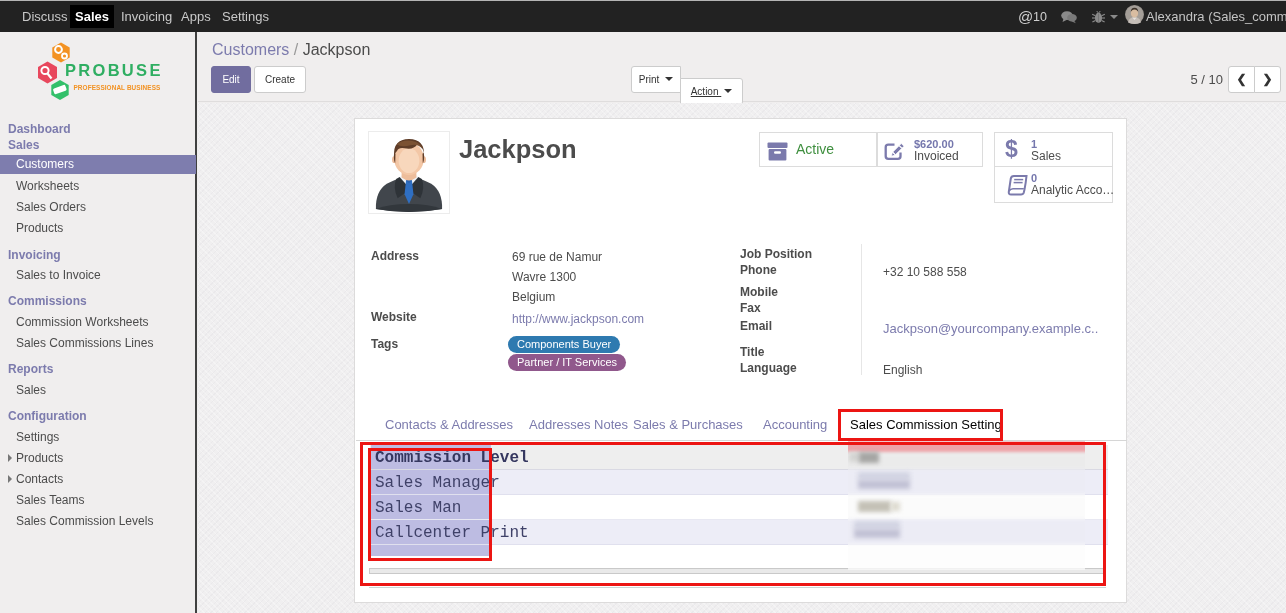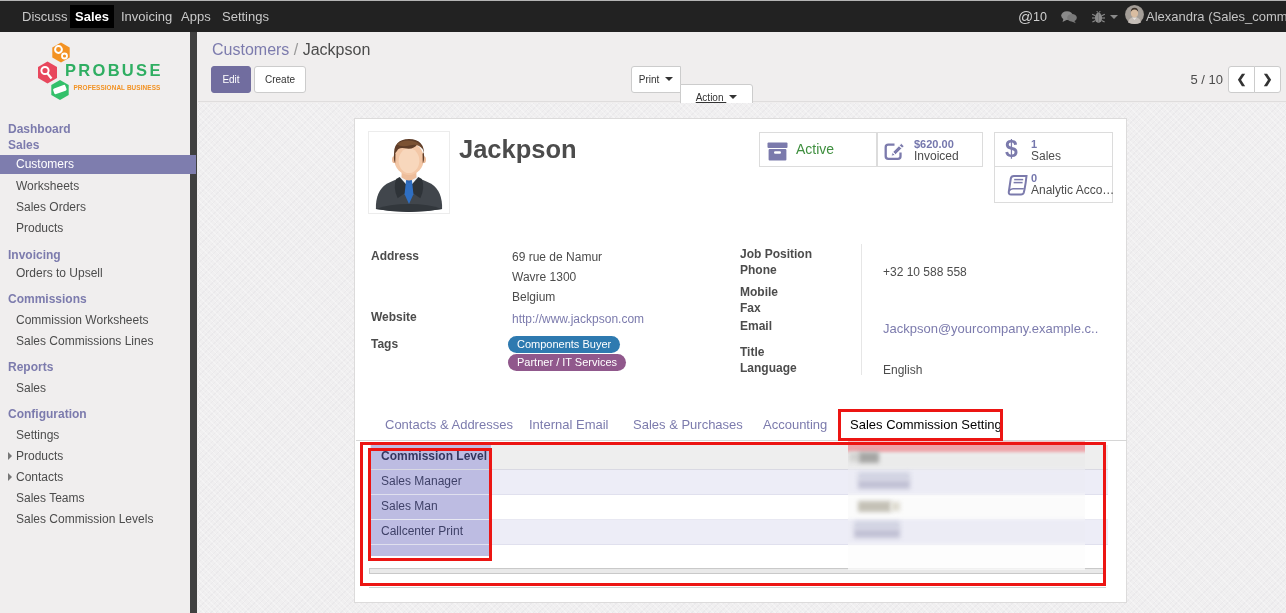--- a/index.html
+++ b/index.html
@@ -6,38 +6,38 @@
 html,body { width:1286px; height:613px; font-family:"Liberation Sans", sans-serif; background:#f0eeee; overflow:hidden; position:relative; }
 
 
 #topbar { position:absolute; left:0; top:0; width:1286px; height:32px; background:#222222; border-top:1px solid #b5b5b5; }
 #topbar .mi { position:absolute; top:0; height:32px; line-height:31px; color:#c9c9c9; font-size:13px; }
 #salesbox { position:absolute; left:70px; top:4px; width:44px; height:23px; background:#000; color:#fff; font-weight:bold; font-size:13px; text-align:center; line-height:23px; }
 #topbar .right { position:absolute; right:0; top:0; height:32px; color:#cfcfcf; }
 #topbar .right > * { position:absolute; }
 
 
-#sidebar { position:absolute; left:0; top:32px; width:197px; height:581px; background:#f0eeee; border-right:7px solid #404040; }
+#sidebar { position:absolute; left:0; top:32px; width:197px; height:581px; background:#f0eeee; border-right:2px solid #404040; }
 #logo { position:absolute; left:36px; top:8px; }
 #menu { position:absolute; left:0; top:89px; width:196px; font-size:12px; }
 #menu .hdr { color:#7c7bad; font-weight:bold; height:16px; line-height:16px; padding-left:8px; }
 #menu .itm { color:#4c4c4c; height:21px; line-height:21px; padding-left:16px; }
 #menu .sel { background:#7e7dae; color:#ffffff; height:19px; line-height:19px; }
 .caret-r { display:inline-block; width:0; height:0; border-left:4px solid #777; border-top:4px solid transparent; border-bottom:4px solid transparent; margin-right:4px; margin-left:-8px; }
 
 
 #main { position:absolute; left:198px; top:32px; width:1088px; height:581px; background:#f0eeee; }
 #cpanel { position:absolute; left:0; top:0; width:1088px; height:70px; background:#f0eeee; border-bottom:1px solid #dfdddd; }
 #breadcrumb { position:absolute; left:14px; top:9px; font-size:16px; color:#7c7bad; }
 #breadcrumb .cur { color:#4c4c4c; }
 .btn { display:inline-block; font-size:10px; border:1px solid #cccccc; border-radius:3px; background:#ffffff; color:#333333; text-align:center; height:27px; line-height:25px; }
 #btn-edit { position:absolute; left:13px; top:34px; width:40px; background:#716d9f; border-color:#716d9f; color:#fff; }
 #btn-create { position:absolute; left:56px; top:34px; width:52px; }
 #btn-print { position:absolute; left:433px; top:34px; width:50px; border-radius:3px 0 0 3px; }
-#btn-action { position:absolute; left:482px; top:52px; width:73px; border-radius:0 3px 3px 0;text-decoration:underline; }
+#btn-action { position:absolute; left:482px; top:46px; width:63px; border-radius:0 3px 3px 0;text-decoration:underline; }
 .caret-d { display:inline-block; width:0; height:0; border-top:4px solid #333; border-left:4px solid transparent; border-right:4px solid transparent; vertical-align:middle; margin-left:3px; margin-bottom:2px; }
 #pager-cnt { position:absolute; right:63px; top:34px; font-size:13px; color:#4c4c4c; line-height:27px; }
 .pbtn { position:absolute; top:34px; width:27px; height:27px; line-height:25px; background:#fff; border:1px solid #ccc; text-align:center; font-weight:bold; color:#333; font-size:12px; }
 #pbtn-prev { right:31px; border-radius:3px 0 0 3px; }
 #pbtn-next { right:5px; border-radius:0 3px 3px 0; }
 
 #content { position:absolute; left:0; top:71px; width:1088px; height:510px;
   background:
     repeating-linear-gradient(45deg, rgba(255,255,255,0.3) 0px, rgba(255,255,255,0.3) 1px, rgba(255,255,255,0) 1px, rgba(255,255,255,0) 4px),
     repeating-linear-gradient(-45deg, rgba(219,217,222,0.28) 0px, rgba(219,217,222,0.28) 1px, rgba(222,220,224,0) 1px, rgba(222,220,224,0) 4px),
@@ -64,21 +64,21 @@
 
 
 #tabs { position:absolute; left:1px; top:290px; width:771px; height:32px; border-bottom:1px solid #d6d6d6; }
 #tabs .tab { position:absolute; top:0; font-size:13px; color:#7c7bad; line-height:31px; }
 #tabs .tab.active { color:#000000; }
 
 
 #tbl { position:absolute; left:15px; top:326px; width:738px; }
 .trow { position:relative; width:738px; }
 .c1 { position:absolute; left:1px; top:0; width:120px; height:100%; background:#bdbce2; }
-.rtext { position:absolute; left:11px; font-size:12px; color:#3f4168; }
+.rtext { position:absolute; left:5px; font-size:16px; color:#3f4168;font-family:Liberation Mono, monospace; }
 
 .redbox { position:absolute; border:3px solid #ec1513; }
 
 #blur { position:absolute; left:493px; top:322px; width:237px; height:129px; overflow:hidden; }
 #blur .b { position:absolute; filter:blur(2px); }
 </style>
 </head>
 <body>
 
 <div id="topbar">
@@ -138,21 +138,21 @@
     </svg>
   </div>
   <div id="menu">
     <div class="hdr">Dashboard</div>
     <div class="hdr">Sales</div>
     <div class="itm sel" style="margin-top:2px;">Customers</div>
     <div class="itm" style="margin-top:2px;">Worksheets</div>
     <div class="itm">Sales Orders</div>
     <div class="itm">Products</div>
     <div class="hdr" style="margin-top:8px;">Invoicing</div>
-    <div class="itm">Orders to Upsell</div>
+    <div class="itm" style="margin-top:2px;">Sales to Invoice</div>
     <div class="hdr" style="margin-top:7px;">Commissions</div>
     <div class="itm" style="margin-top:3px;">Commission Worksheets</div>
     <div class="itm">Sales Commissions Lines</div>
     <div class="hdr" style="margin-top:7px;">Reports</div>
     <div class="itm" style="margin-top:3px;">Sales</div>
     <div class="hdr" style="margin-top:7px;">Configuration</div>
     <div class="itm" style="margin-top:3px;">Settings</div>
     <div class="itm"><span class="caret-r"></span>Products</div>
     <div class="itm"><span class="caret-r"></span>Contacts</div>
     <div class="itm">Sales Teams</div>
@@ -253,21 +253,21 @@
       <div class="flabel" style="left:385px; top:166px;">Mobile</div>
       <div class="flabel" style="left:385px; top:182px;">Fax</div>
       <div class="flabel" style="left:385px; top:200px;">Email</div>
       <div class="fval link" style="left:528px; top:202px; font-size:13px;">Jackpson@yourcompany.example.c..</div>
       <div class="flabel" style="left:385px; top:226px;">Title</div>
       <div class="flabel" style="left:385px; top:242px;">Language</div>
       <div class="fval" style="left:528px; top:244px;">English</div>
 
       <div id="tabs">
         <div class="tab" style="left:29px;">Contacts &amp; Addresses</div>
-        <div class="tab" style="left:173px;">Internal Email</div>
+        <div class="tab" style="left:173px;">Addresses Notes</div>
         <div class="tab" style="left:277px;">Sales &amp; Purchases</div>
         <div class="tab" style="left:407px;">Accounting</div>
         <div class="tab active" style="left:494px;">Sales Commission Setting</div>
       </div>
 
       <div id="tbl">
         <div class="trow" style="height:25px; background:#eeeeee; border-bottom:1px solid #d9d9e3;">
           <div class="c1"></div>
           <div class="rtext" style="top:4px; font-weight:bold; color:#35375f;">Commission Level</div>
         </div>

